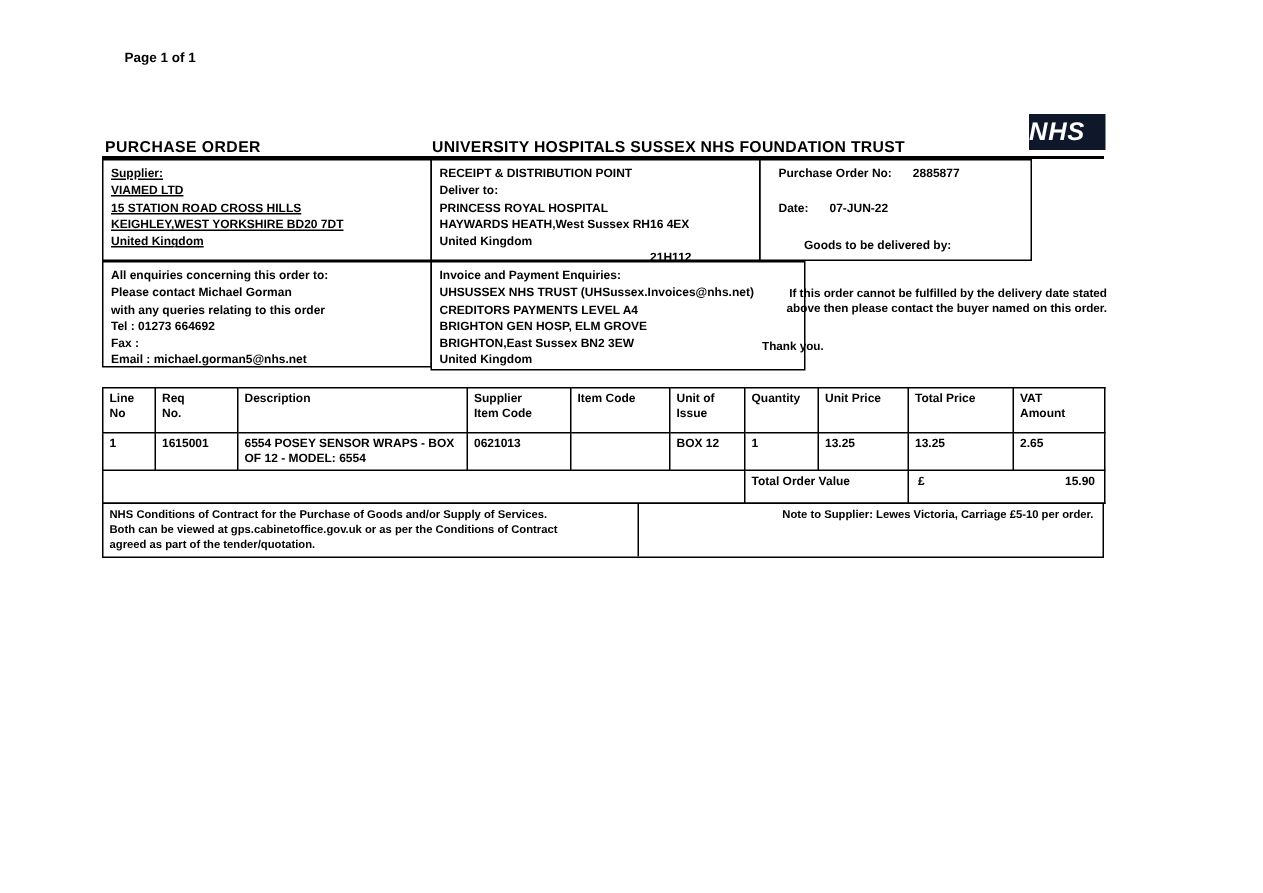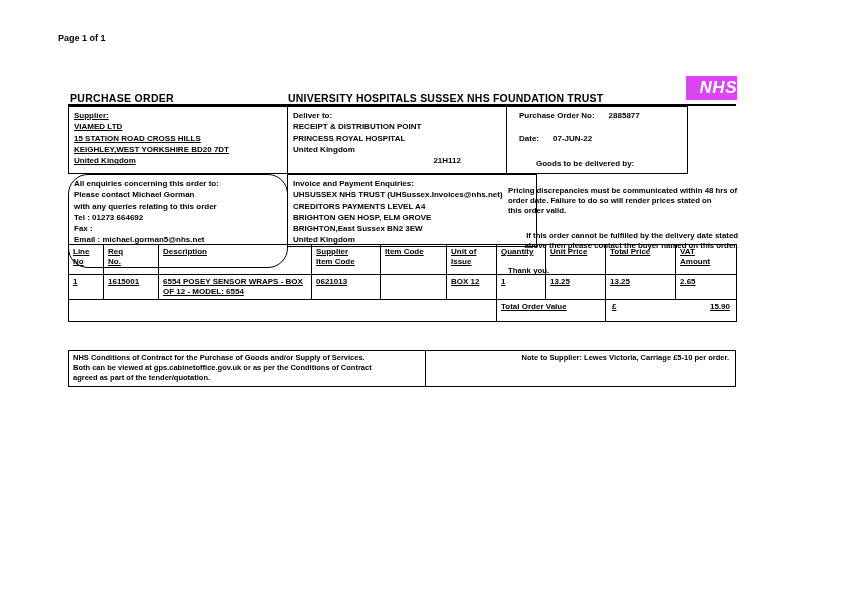--- a/index.html
+++ b/index.html
@@ -7,71 +7,70 @@
   .page {
     position: relative;
     width: 842px;
     height: 595px;
     background: #ffffff;
     font-family: "Liberation Sans", sans-serif;
     color: #000;
     font-weight: 700;
     overflow: hidden;
   }
-  .page-label { position: absolute; left: 58px; top: 33px; font-size: 9px; }
+  .page-label { position: absolute; left: 83px; top: 33px; font-size: 9px; }
   .nhs-logo {
     position: absolute; left: 686px; top: 76px; width: 51px; height: 24px;
-    background: #d946ef; display: flex; align-items: center; justify-content: flex-end;
+    background: #0f172a; display: flex; align-items: center; justify-content: flex-start;
   }
   .nhs-logo span { color: #fff; font-style: italic; font-weight: 700; font-size: 17px; letter-spacing: 0.5px; }
   .doc-title { position: absolute; left: 70px; top: 92px; font-size: 10.5px; letter-spacing: 0.3px; }
   .org-title { position: absolute; left: 288px; top: 92px; font-size: 10.5px; letter-spacing: 0.2px; }
   .title-rule { position: absolute; left: 68px; top: 104px; width: 668px; height: 2px; background: #000; }
 
   .box { position: absolute; border: 1.5px solid #000; font-size: 8px; line-height: 11.3px; padding: 3px 5px; }
   .box-supplier   { left: 68px;  top: 106px; width: 220px; height: 68px; text-decoration: underline; }
   .box-deliver    { left: 287px; top: 106px; width: 220px; height: 68px; }
   .box-order      { left: 506px; top: 106px; width: 182px; height: 68px; padding-left: 12px; }
-  .box-enquiries  { left: 68px;  top: 174px; width: 220px; height: 94px; border-radius: 20px; }
+  .box-enquiries  { left: 68px;  top: 174px; width: 220px; height: 71px; }
   .box-invoice    { left: 287px; top: 174px; width: 250px; height: 73px; }
 
   .deliver-code { text-align: right; padding-right: 40px; }
   .order-row { display: flex; }
   .order-row .val { margin-left: 14px; }
   .order-date { margin-top: 12px; }
   .order-goods { margin-top: 13px; margin-left: 17px; }
 
   .pricing-block {
     position: absolute; left: 508px; top: 176px; width: 230px;
     font-size: 7.8px; line-height: 10px; white-space: pre-line;
   }
   .pricing-para2 { margin-top: 5px; text-align: right; }
   .pricing-closing { margin-top: 5px; }
 
   table.items {
-    position: absolute; left: 68px; top: 244px; width: 668px;
+    position: absolute; left: 68px; top: 258px; width: 668px;
     border-collapse: collapse; table-layout: fixed;
     font-size: 8px;
-    text-decoration: underline;
   }
   table.items th, table.items td {
     border: 1.5px solid #000; vertical-align: top; text-align: left;
     padding: 2px 4px; font-weight: 700;
   }
   table.items th { white-space: pre-line; height: 30px; line-height: 10px; }
   table.items td { height: 24px; line-height: 10px; }
   td.c { text-align: center; }
   td.r { text-align: right; }
   tr.total-row td { height: 22px; }
   td.total-spacer { border-right: none; }
   .tv-inner { display: flex; justify-content: space-between; padding: 0 2px; }
 
   .footer-box {
     position: absolute; left: 68px; top: 335px; width: 668px; height: 37px;
-    border: 1.5px solid #000; display: flex; margin-top: 15px;
+    border: 1.5px solid #000; display: flex;
   }
   .footer-left {
     width: 357px; border-right: 1.5px solid #000; padding: 2px 4px;
     font-size: 7.5px; line-height: 10px; white-space: pre-line;
   }
   .footer-right { flex: 1; padding: 2px 6px; font-size: 7.5px; line-height: 10px; text-align: right; }
 </style>
 </head>
 <body>
 
@@ -89,23 +88,24 @@
 
   <div class="box box-supplier">
     <div>Supplier:</div>
     <div>VIAMED LTD</div>
     <div>15 STATION ROAD CROSS HILLS</div>
     <div>KEIGHLEY,WEST YORKSHIRE BD20 7DT</div>
     <div>United Kingdom</div>
   </div>
 
   <div class="box box-deliver">
+    <div>RECEIPT &amp; DISTRIBUTION POINT</div>
     <div>Deliver to:</div>
-    <div>RECEIPT &amp; DISTRIBUTION POINT</div>
     <div>PRINCESS ROYAL HOSPITAL</div>
+    <div>HAYWARDS HEATH,West Sussex RH16 4EX</div>
     <div>United Kingdom</div>
     <div class="deliver-code">21H112</div>
   </div>
 
   <div class="box box-order">
     <div class="order-row">
       <span>Purchase Order No:</span>
       <span class="val">2885877</span>
     </div>
     <div class="order-row order-date">
@@ -127,23 +127,20 @@
   <div class="box box-invoice">
     <div>Invoice and Payment Enquiries:</div>
     <div>UHSUSSEX NHS TRUST (UHSussex.Invoices@nhs.net)</div>
     <div>CREDITORS PAYMENTS LEVEL A4</div>
     <div>BRIGHTON GEN HOSP, ELM GROVE</div>
     <div>BRIGHTON,East Sussex BN2 3EW</div>
     <div>United Kingdom</div>
   </div>
 
   <div class="pricing-block">
-    <div>Pricing discrepancies must be communicated within 48 hrs of
-order date. Failure to do so will render prices stated on
-this order valid.</div>
     <div class="pricing-para2">If this order cannot be fulfilled by the delivery date stated
 above then please contact the buyer named on this order.</div>
     <div class="pricing-closing">Thank you.</div>
   </div>
 
   <table class="items">
     <colgroup>
       <col style="width:35px">
         <col style="width:55px">
         <col style="width:153px">

